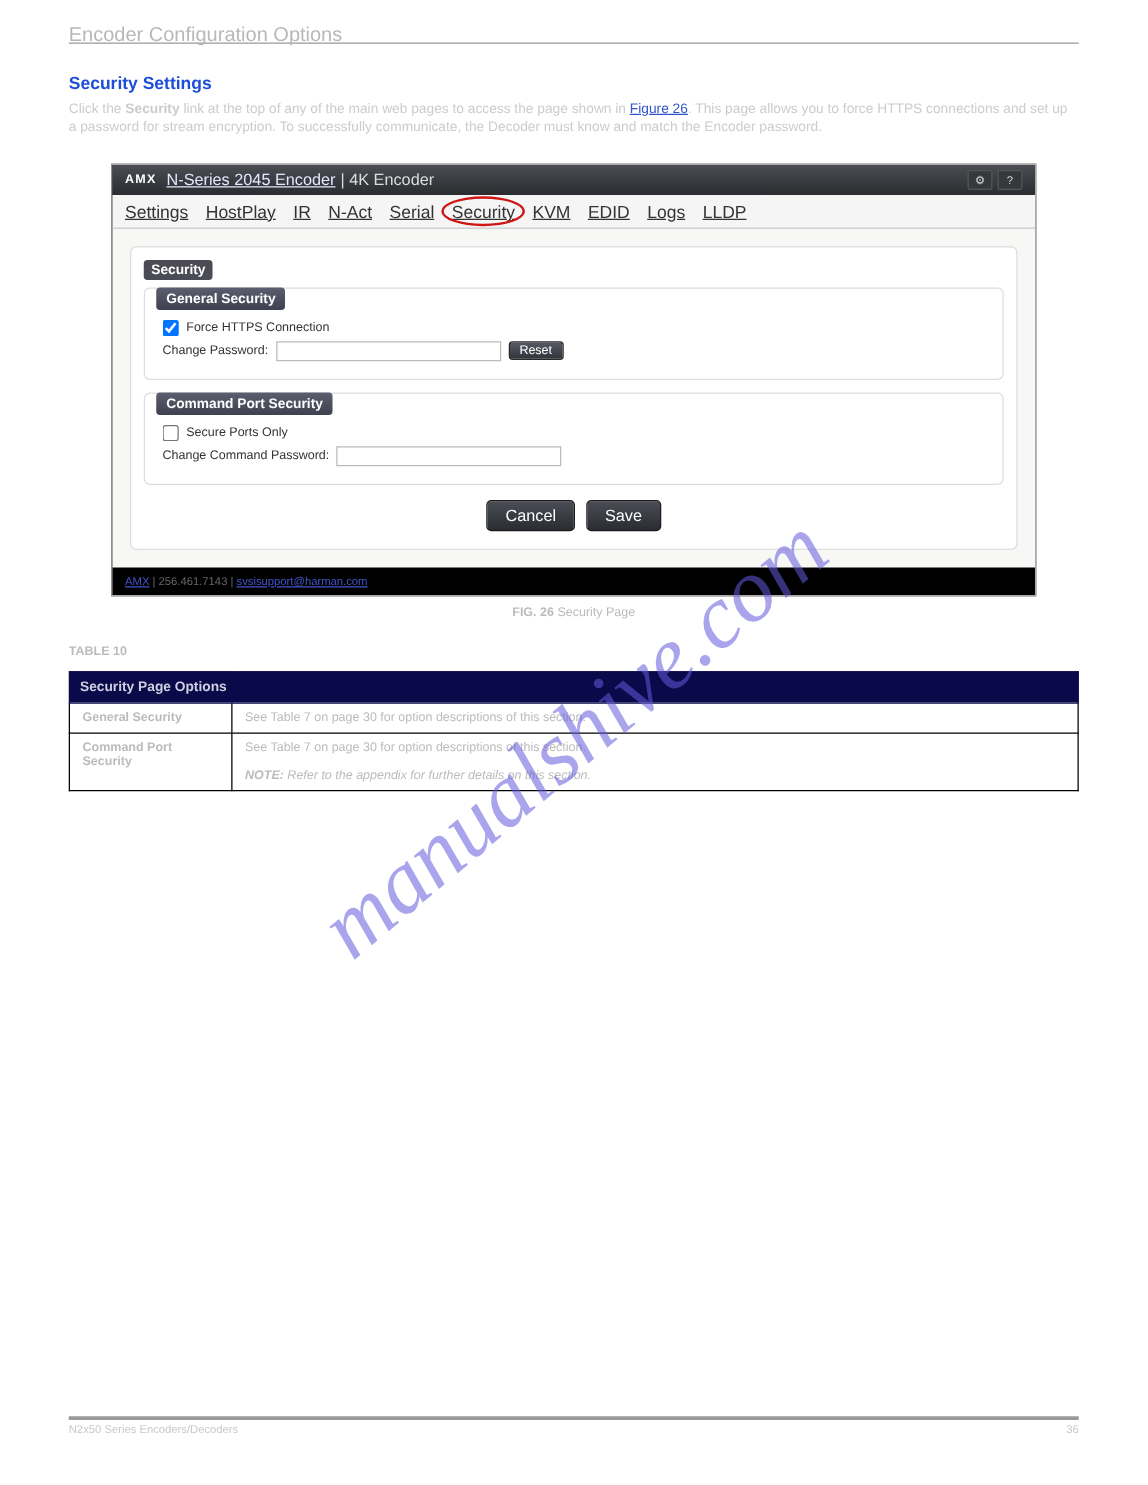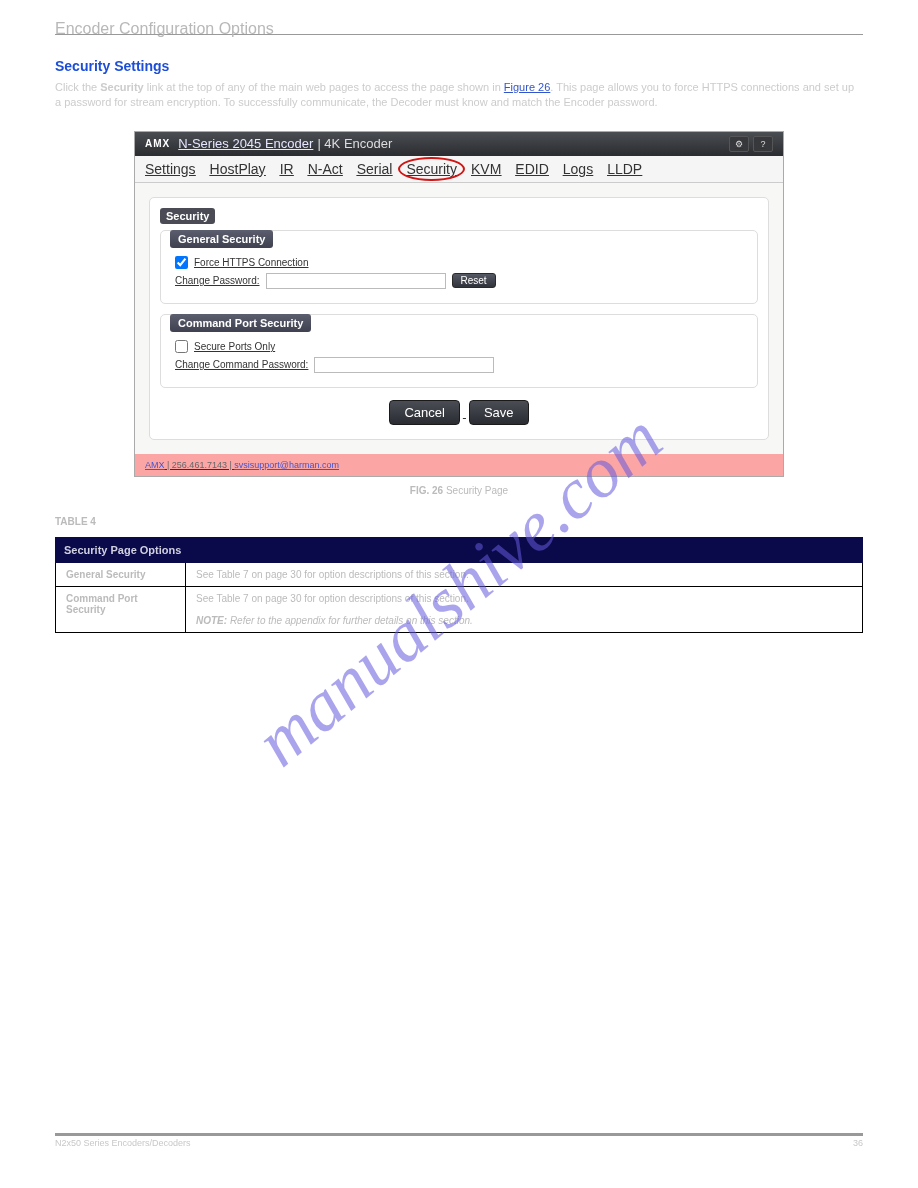--- a/index.html
+++ b/index.html
@@ -40,25 +40,24 @@
       margin-bottom: 12px;
       line-height: 1.4;
     }
     .intro-para a {
       color: #3355cc;
       text-decoration: underline;
       margin-top: 32px;
     }
     
     .screenshot-frame {
-      width: 650px;
+      width: 740px;
       margin: 20px auto 0;
       border: 1px solid #aaa;
-      background: #fca5a5;
-      text-decoration: underline;
+      background: #000000;
     }
     .topbar {
       background: linear-gradient(#4a4d52, #2a2c30);
       color: #fff;
       display: flex;
       align-items: center;
       padding: 4px 10px;
       font-size: 13px;
     }
     .topbar .brand {
@@ -342,21 +341,21 @@
     <div class="footer-line">
       <a>AMX</a><span> | 256.461.7143 | </span><a>svsisupport@harman.com</a>
     </div>
   </div>
 
   <div class="fig-caption">
     <b>FIG. 26 </b><span>Security Page</span>
   </div>
 
   <div style="font-size:10px;color:#bbb;">
-    <b>TABLE 4 </b>
+    <b>TABLE 10 </b>
   </div>
   <table class="opt-table">
     <tbody>
         <tr>
       <th colspan="2">Security Page Options</th>
     </tr>
     <tr>
       <td class="opt-name" style="width:130px;">General Security</td>
       <td>See Table 7 on page 30 for option descriptions of this section.</td>
     </tr>

